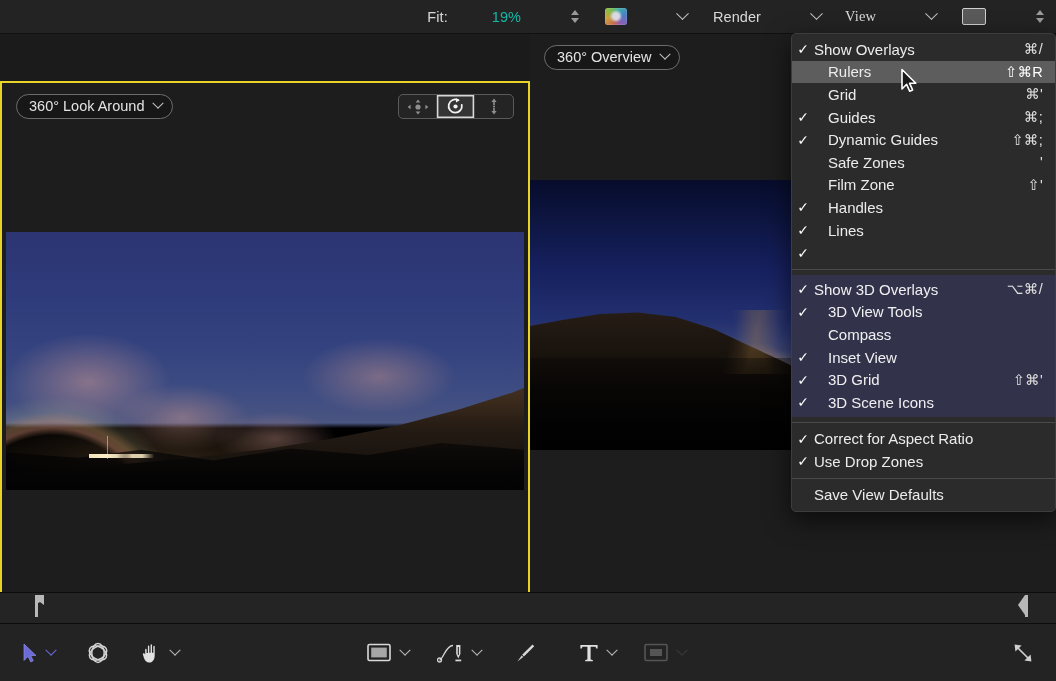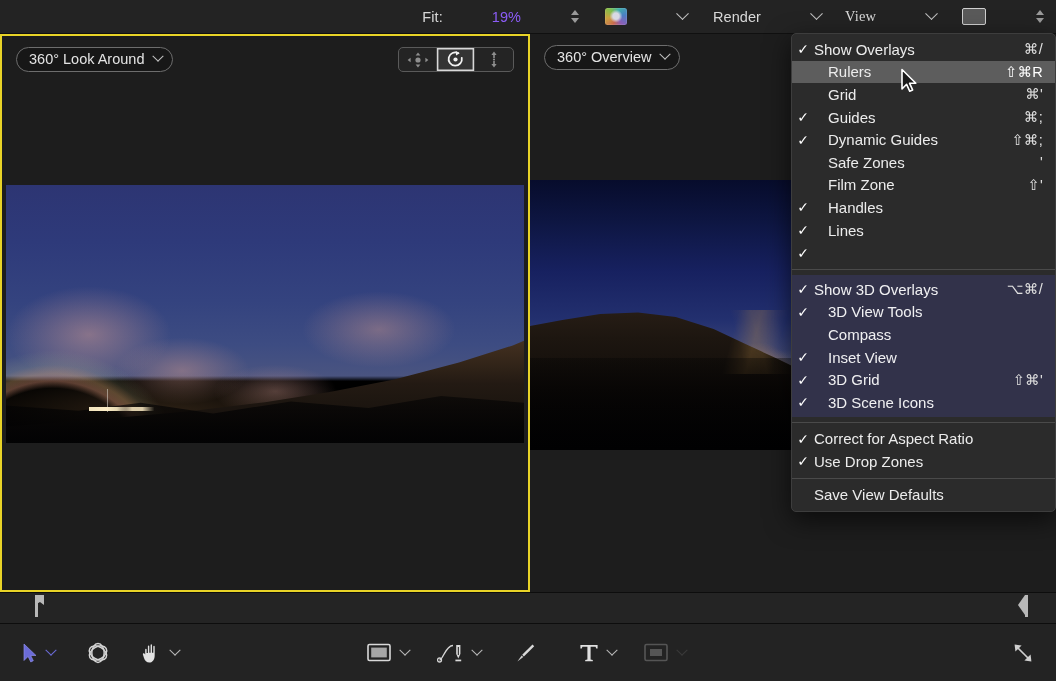--- a/index.html
+++ b/index.html
@@ -14,21 +14,21 @@
 
   
   #topbar {
     position: absolute; left: 0; top: 0; width: 1056px; height: 34px;
     background: #232323;
     border-bottom: 1px solid #101010;
     display: flex; align-items: center; justify-content: flex-end;
   }
   .tb-group { display: flex; align-items: center; height: 34px; gap: 44px; }
   .tb-label { color: #d8d8d8; font-size: 14.5px; letter-spacing: .1px; }
-  .tb-value { color: #8b5cf6; font-size: 14.5px; margin-left: 5px; }
+  .tb-value { color: #14b8a6; font-size: 14.5px; }
   .stepper {
     display: inline-flex; flex-direction: column; align-items: center;
     justify-content: center; margin-left: 6px; line-height: 0;
   }
   .stepper .up, .stepper .dn {
     width: 0; height: 0; border-left: 4.5px solid transparent;
     border-right: 4.5px solid transparent;
   }
   .stepper .up { border-bottom: 5.5px solid #9a9a9a; margin-bottom: 2.5px; }
   .stepper .dn { border-top: 5.5px solid #9a9a9a; }
@@ -50,21 +50,21 @@
     width: 24px; height: 17px; border-radius: 2px;
     background: #5a5a5a; border: 1.6px solid #cfcfcf;
   }
 
   
   #viewer-area {
     position: absolute; left: 0; top: 34px; width: 1056px; height: 558px;
     background: #1b1b1b;
   }
   .viewer { position: absolute; top: 0; height: 558px; background: #1d1d1d; }
-  #viewer-left  { left: 0;   width: 530px; border: 2px solid #e8d327; }
+  #viewer-left  { left: 0;   width: 530px; border: 2px solid #e8d327; margin-top: 47px; }
   #viewer-right { left: 530px; width: 526px; }
 
   .viewer-head {
     position: absolute; left: 0; top: 0; width: 100%; height: 46px;
     display: flex; align-items: center; z-index: 4;
   }
   .vpopup {
     margin-left: 14px; height: 25px; padding: 0 10px 0 12px;
     display: inline-flex; align-items: center;
     border: 1px solid #6d6d6d; border-radius: 13px;

